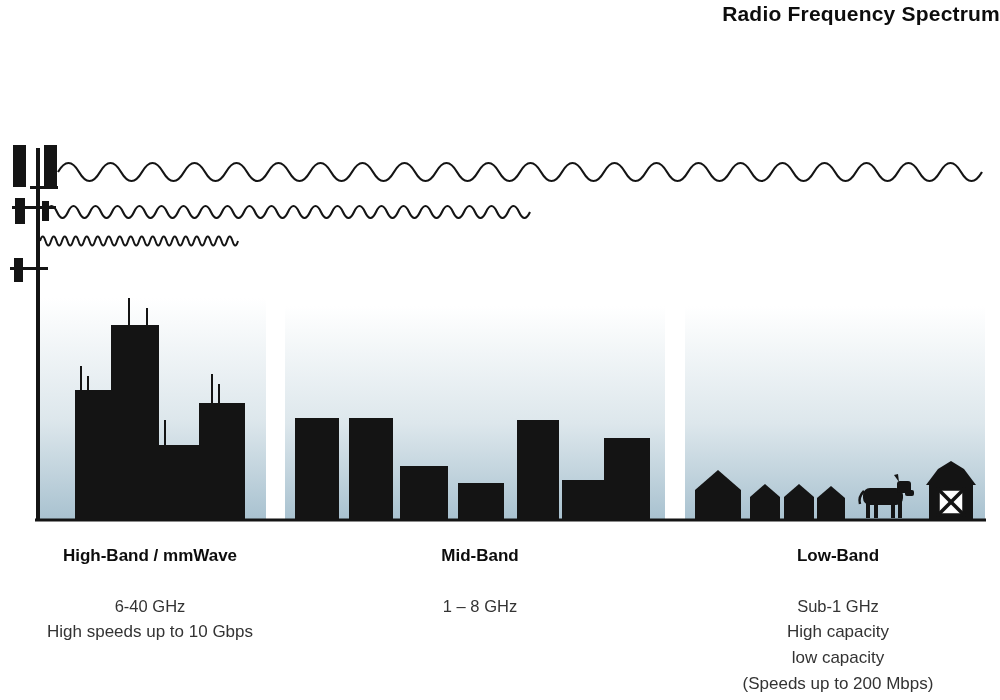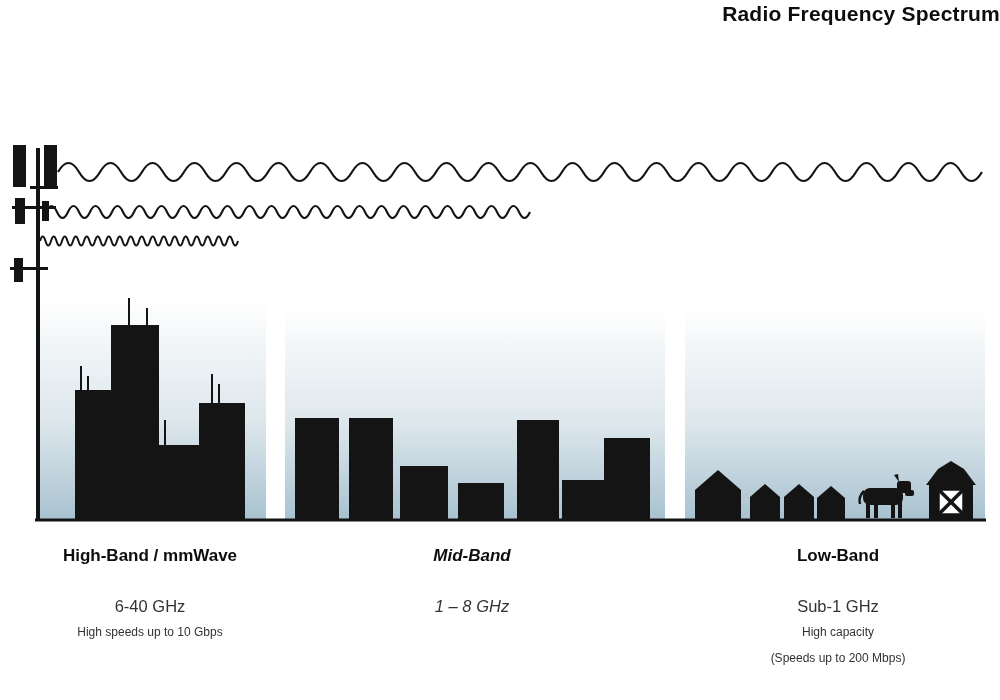--- a/index.html
+++ b/index.html
@@ -19,25 +19,25 @@
     letter-spacing:0.2px;
   }
   svg.scene{position:absolute;top:0;left:0;}
   .ink{fill:var(--silhouette);}
   .ink-stroke{stroke:var(--silhouette);fill:none;}
   .stop-top{stop-color:var(--sky_top);}
   .stop-mid{stop-color:var(--sky_mid);}
   .stop-bottom{stop-color:var(--sky_bottom);}
   .band-col{position:absolute;top:546px;text-align:center;color:var(--text);}
   .col-1{left:0;width:300px;}
-  .col-2{left:312px;width:320px;font-style:italic;}
+  .col-2{left:320px;width:320px;}
   .col-3{left:688px;width:300px;}
   .band-name{font-size:17px;font-weight:bold;color:#0d0d0d;margin-bottom:27px;}
   .band-freq{font-size:16.5px;line-height:26px;text-align:center;}
-  .band-line{font-size:12px;line-height:26px;}
+  .band-line{font-size:17px;line-height:26px;}
 </style>
 </head>
 <body>
 
 <div class="canvas">
 
   <div class="page-title">Radio Frequency Spectrum</div>
 
   <svg class="scene" width="1000" height="540" viewBox="0 0 1000 540">
     <defs>
@@ -139,16 +139,17 @@
 
   <div class="band-col col-2">
     <div class="band-name">Mid-Band</div>
     <div class="band-freq">1 – 8 GHz</div>
   </div>
 
   <div class="band-col col-3">
     <div class="band-name">Low-Band</div>
     <div class="band-freq">Sub-1 GHz</div>
     <div class="band-line">High capacity</div>
+    <div class="band-line">low capacity</div>
     <div class="band-line">(Speeds up to 200 Mbps)</div>
   </div>
 
 </div>
 
 </body></html>

